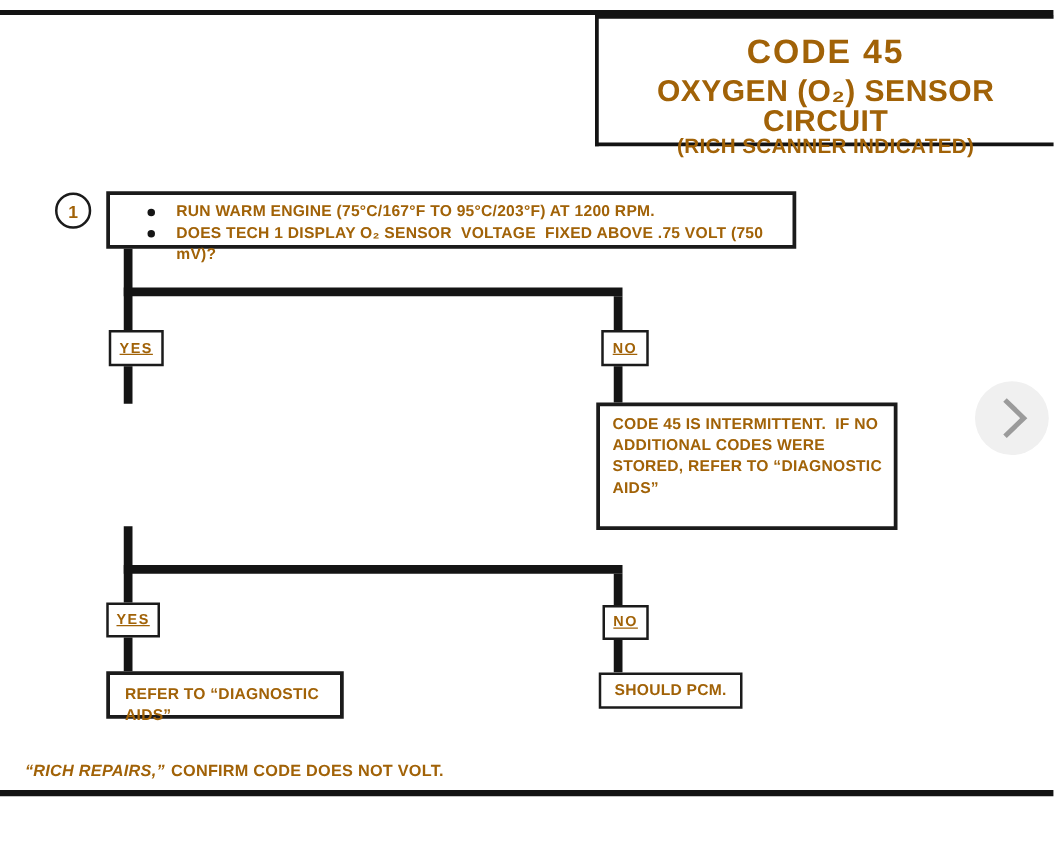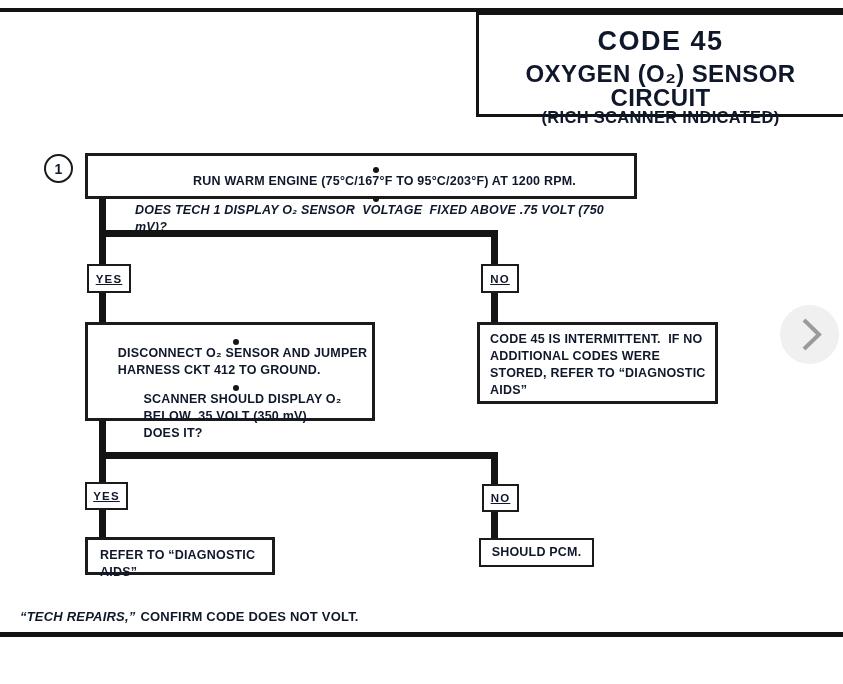--- a/index.html
+++ b/index.html
@@ -1,31 +1,31 @@
 <!DOCTYPE html>
 <html><head>
 <meta charset="utf-8">
 <style>
   html,body { margin:0; padding:0; background:#fff; }
   .canvas {
     position:relative; width:843px; height:684px; overflow:hidden;
-    background:#ffffff; color:#0f172a;
+    background:#ffffff; color:#a16207;
     font-family:"Liberation Sans","DejaVu Sans",sans-serif;
     font-weight:700;
   }
   .rule { position:absolute; background:#131313; }
   .conn { position:absolute; background:#141414; }
   .fbox {
     position:absolute; box-sizing:border-box; background:#fff;
     border:3px solid #1b1b1b;
   }
   .pre { white-space:pre-wrap; }
   .body-text { font-size:12.5px; line-height:17px; letter-spacing:0.2px; }
   ul.bullets { list-style:none; margin:0; padding:0; }
-  ul.bullets li { display:flex; align-items:center;flex-direction:column; }
+  ul.bullets li { display:flex; align-items:flex-start; }
   .dot { flex:none; width:6px; height:6px; border-radius:50%; background:#151515; margin-top:6px; }
   .label-box {
     position:absolute; box-sizing:border-box; background:#fff;
     border:2.5px solid #1b1b1b; display:flex; align-items:center; justify-content:center;
     font-size:11.5px; letter-spacing:1.2px;text-decoration:underline;
   }
   .title-box {
     position:absolute; left:476px; top:12px; width:400px; height:105px;
     box-sizing:border-box; border:3px solid #131313; border-right:none;
     padding:11px 34px 0 0; text-align:center;
@@ -63,72 +63,57 @@
   <div class="step-circle">1</div>
 
   <div class="fbox" style="left:85px;top:153px;width:552px;height:46px;padding:5px 0 0 30px;">
     <ul class="bullets body-text">
       <li>
         <span class="dot"></span>
         <span class="pre" style="margin-left:17px;">RUN WARM ENGINE (75°C/167°F TO 95°C/203°F) AT 1200 RPM.</span>
       </li>
       <li>
         <span class="dot"></span>
-        <span class="pre" style="margin-left:17px;font-style:italic;">DOES TECH 1 DISPLAY O₂ SENSOR  VOLTAGE  FIXED ABOVE .75 VOLT (750 mV)?</span>
+        <span class="pre" style="margin-left:17px;">DOES TECH 1 DISPLAY O₂ SENSOR  VOLTAGE  FIXED ABOVE .75 VOLT (750 mV)?</span>
       </li>
     </ul>
   </div>
 
   <div class="conn" style="left:99px;top:199px;width:7px;height:66px;"></div>
   <div class="conn" style="left:99px;top:230px;width:399px;height:7px;"></div>
   <div class="conn" style="left:491px;top:237px;width:7px;height:28px;"></div>
 
   <div class="label-box" style="left:87px;top:264px;width:44px;height:29px;">YES</div>
   <div class="label-box" style="left:481px;top:264px;width:38px;height:29px;">NO</div>
 
   <div class="conn" style="left:99px;top:293px;width:7px;height:30px;"></div>
   <div class="conn" style="left:491px;top:293px;width:7px;height:30px;"></div>
 
-  <div class="fbox" style="left:85px;top:322px;width:290px;height:99px;padding:8px 0 0 12px;">
-    <ul class="bullets body-text">
-      <li>
-        <span class="dot"></span>
-        <span class="pre" style="margin-left:13px;">DISCONNECT O₂ SENSOR AND JUMPER
-HARNESS CKT 412 TO GROUND.</span>
-      </li>
-      <li>
-        <span class="dot"></span>
-        <span class="pre" style="margin-left:13px;">SCANNER SHOULD DISPLAY O₂
-BELOW .35 VOLT (350 mV).
-DOES IT?</span>
-      </li>
-    </ul>
-  </div>
 
-  <div class="fbox body-text pre" style="left:477px;top:322px;width:241px;height:82px;padding:6px 5px 0 10px;">CODE 45 IS INTERMITTENT.  IF NO
+  <div class="fbox body-text pre" style="left:477px;top:322px;width:241px;height:102px;padding:6px 5px 0 10px;">CODE 45 IS INTERMITTENT.  IF NO
 ADDITIONAL CODES WERE
 STORED, REFER TO “DIAGNOSTIC
 AIDS”</div>
 
   <div class="conn" style="left:99px;top:421px;width:7px;height:62px;"></div>
   <div class="conn" style="left:99px;top:452px;width:399px;height:7px;"></div>
   <div class="conn" style="left:491px;top:459px;width:7px;height:26px;"></div>
 
   <div class="label-box" style="left:85px;top:482px;width:43px;height:28px;">YES</div>
   <div class="label-box" style="left:482px;top:484px;width:37px;height:28px;">NO</div>
 
   <div class="conn" style="left:99px;top:510px;width:7px;height:28px;"></div>
   <div class="conn" style="left:491px;top:512px;width:7px;height:26px;"></div>
 
   <div class="fbox body-text pre" style="left:85px;top:537px;width:190px;height:38px;padding:7px 0 0 12px;">REFER TO “DIAGNOSTIC
 AIDS”</div>
   <div class="fbox body-text" style="left:479px;top:538px;width:115px;height:29px;border-width:2.5px;display:flex;align-items:center;justify-content:center;">SHOULD PCM.</div>
 
   <div class="footer-note">
-    <span class="q">“TECH REPAIRS,”</span><span>CONFIRM CODE DOES NOT VOLT.</span>
+    <span class="q">“RICH REPAIRS,”</span><span>CONFIRM CODE DOES NOT VOLT.</span>
   </div>
 
   <button class="next-btn">
     <span style="display:flex;">
       <svg width="59" height="59" viewBox="0 0 59 59">
         <polyline points="24,15 39,29.5 24,44" fill="none" stroke="#9b9b9b" stroke-width="4" stroke-linecap="butt" stroke-linejoin="miter"></polyline>
       </svg>
     </span>
   </button>
 

